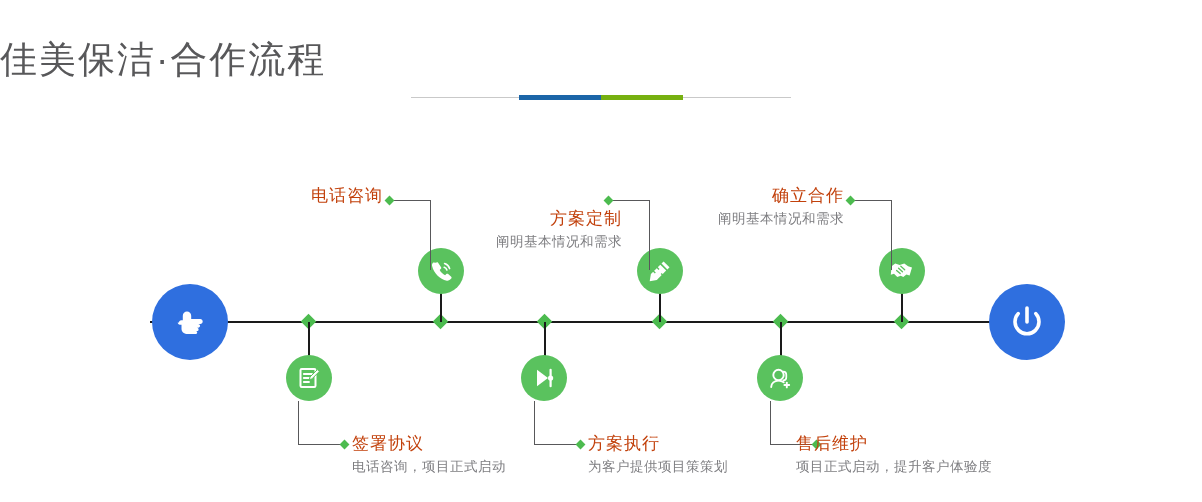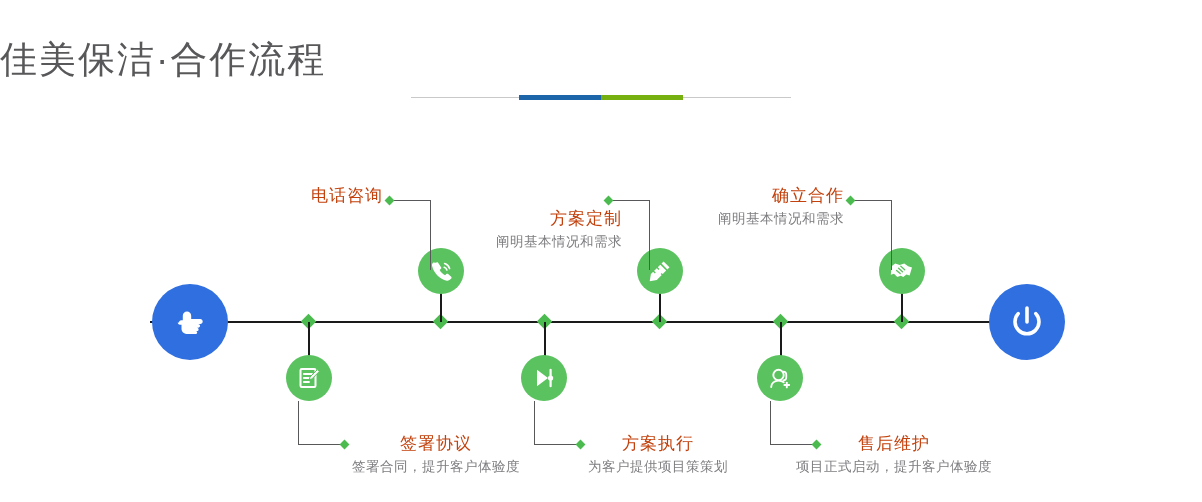--- a/index.html
+++ b/index.html
@@ -168,21 +168,21 @@
     color: #c2410c;
     letter-spacing: 1px;
   }
   .label-block .desc {
     font-size: 13.5px;
     line-height: 22px;
     color: #7d7d80;
     letter-spacing: 0.5px;
   }
   .label-block.top { text-align: right; }
-  .label-block.bottom { text-align: center; }
+  .label-block.bottom { text-align: left; }
 </style>
 </head>
 <body>
 
 <div id="header">
   <div id="main-title">佳美保洁·合作流程</div>
 
   <div id="divider">
     <div class="rule"></div>
     <div class="seg-blue"></div>
@@ -241,21 +241,21 @@
         <line x1="7.8" y1="17" x2="13" y2="17" stroke="#ffffff" stroke-width="1.8" stroke-linecap="round"></line>
         <path d="M21.4 4.6l1.9 1.9-7.4 7.4-2.6.7.7-2.6z" fill="#ffffff" stroke="#5ac25e" stroke-width="1"></path>
       </svg>
     </span>
   </div>
   <div class="elbow-v" style="left:298px; top:251px; height:43px;"></div>
   <div class="elbow-h" style="left:298px; top:294px; width:46px;"></div>
   <div class="tip" style="left:341px; top:291px;"></div>
   <div class="label-block bottom" style="left:352px; top:282px;">
     <div class="title">签署协议</div>
-    <div class="desc">签署合同，提升客户体验度</div>
+    <div class="desc">电话咨询，项目正式启动</div>
   </div>
 
   <div class="diamond" style="left:654px;"></div>
   <div class="vline" style="left:659px; top:120px; height:52px;"></div>
   <div class="node" style="left:637px; top:98px;">
     <span>
       <svg width="26" height="26" viewBox="0 0 26 26">
         <path d="M16.6 3.4l5.9 5.9-2.1 2.1-5.9-5.9z" fill="#ffffff"></path>
         <path d="M13.3 6.7l5.9 5.9-9.4 9.4-7.1 1.2 1.2-7.1z" fill="#ffffff"></path>
         <line x1="5.5" y1="12.3" x2="8.3" y2="15.1" stroke="#5ac25e" stroke-width="1.4"></line>

